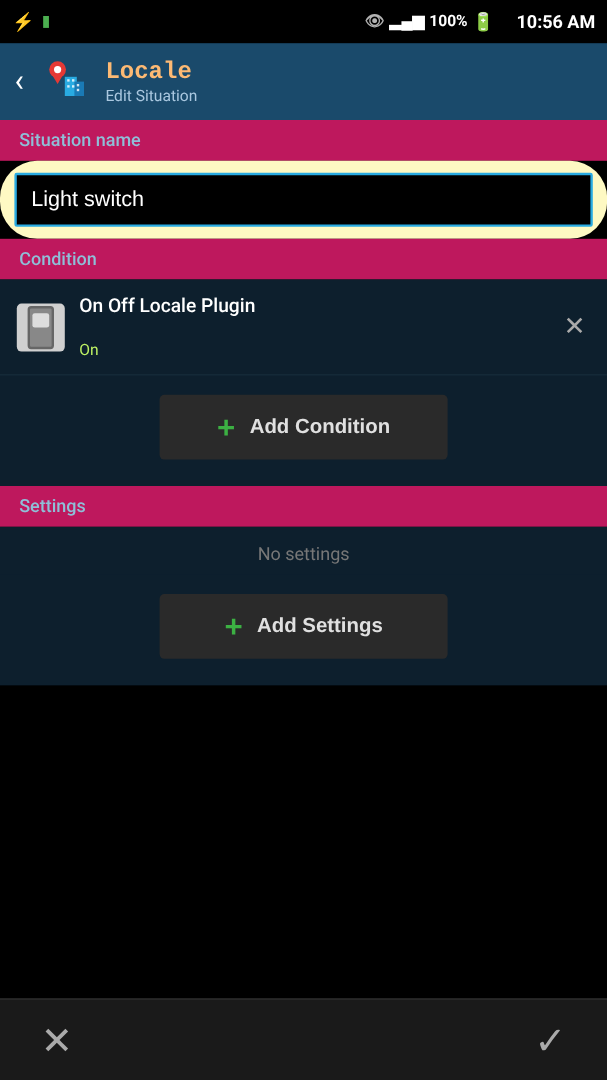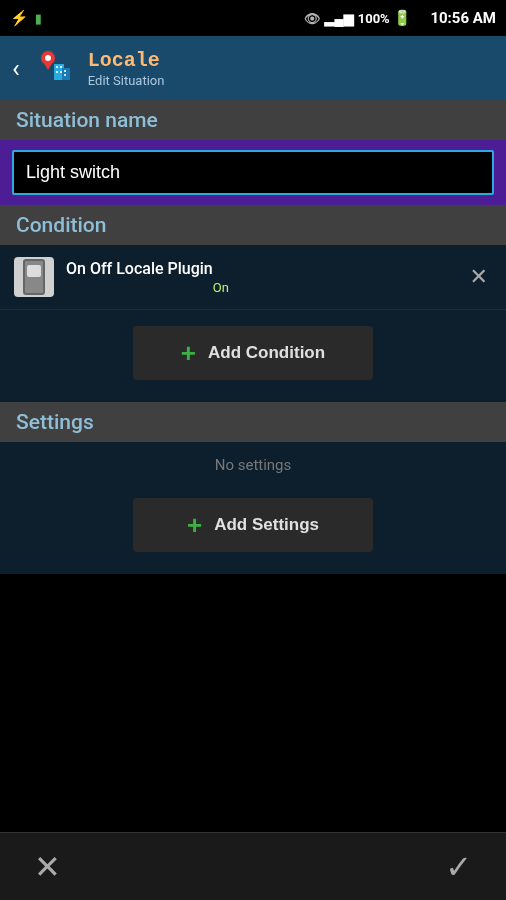--- a/index.html
+++ b/index.html
@@ -78,31 +78,32 @@
       font-family: Liberation Mono, monospace;
     }
     .toolbar-subtitle {
       color: #aac8e0;
       font-size: 13px;
     }
 
     
     .section-header {
       width: 100%;
-      background: #404040;
+      background: #be185d;
       padding: 8px 16px;
       color: #8fbfd8;
-      font-size: 21px;
+      font-size: 15px;
       font-weight: 500;
     }
 
     
     .input-section {
-      background: #4c1d95;
+      background: #fef9c3;
       padding: 10px 12px;
+      border-radius: 31px;
     }
     .situation-input {
       width: 100%;
       background: #000;
       border: 2px solid #29abe2;
       color: #fff;
       font-size: 18px;
       padding: 10px 12px;
       outline: none;
       border-radius: 2px;
@@ -145,21 +146,21 @@
       top: 4px;
       left: 2px;
       right: 2px;
       height: 12px;
       background: #ddd;
       border-radius: 2px;
     }
     .condition-text {
       flex: 1;
       display: flex;
-      flex-direction: row;
+      flex-direction: column;
     }
     .condition-name {
       color: #fff;
       font-size: 16px;
       font-weight: 500;
     }
     .condition-value {
       color: #bef264;
       font-size: 13px;
       margin-top: 21px;

